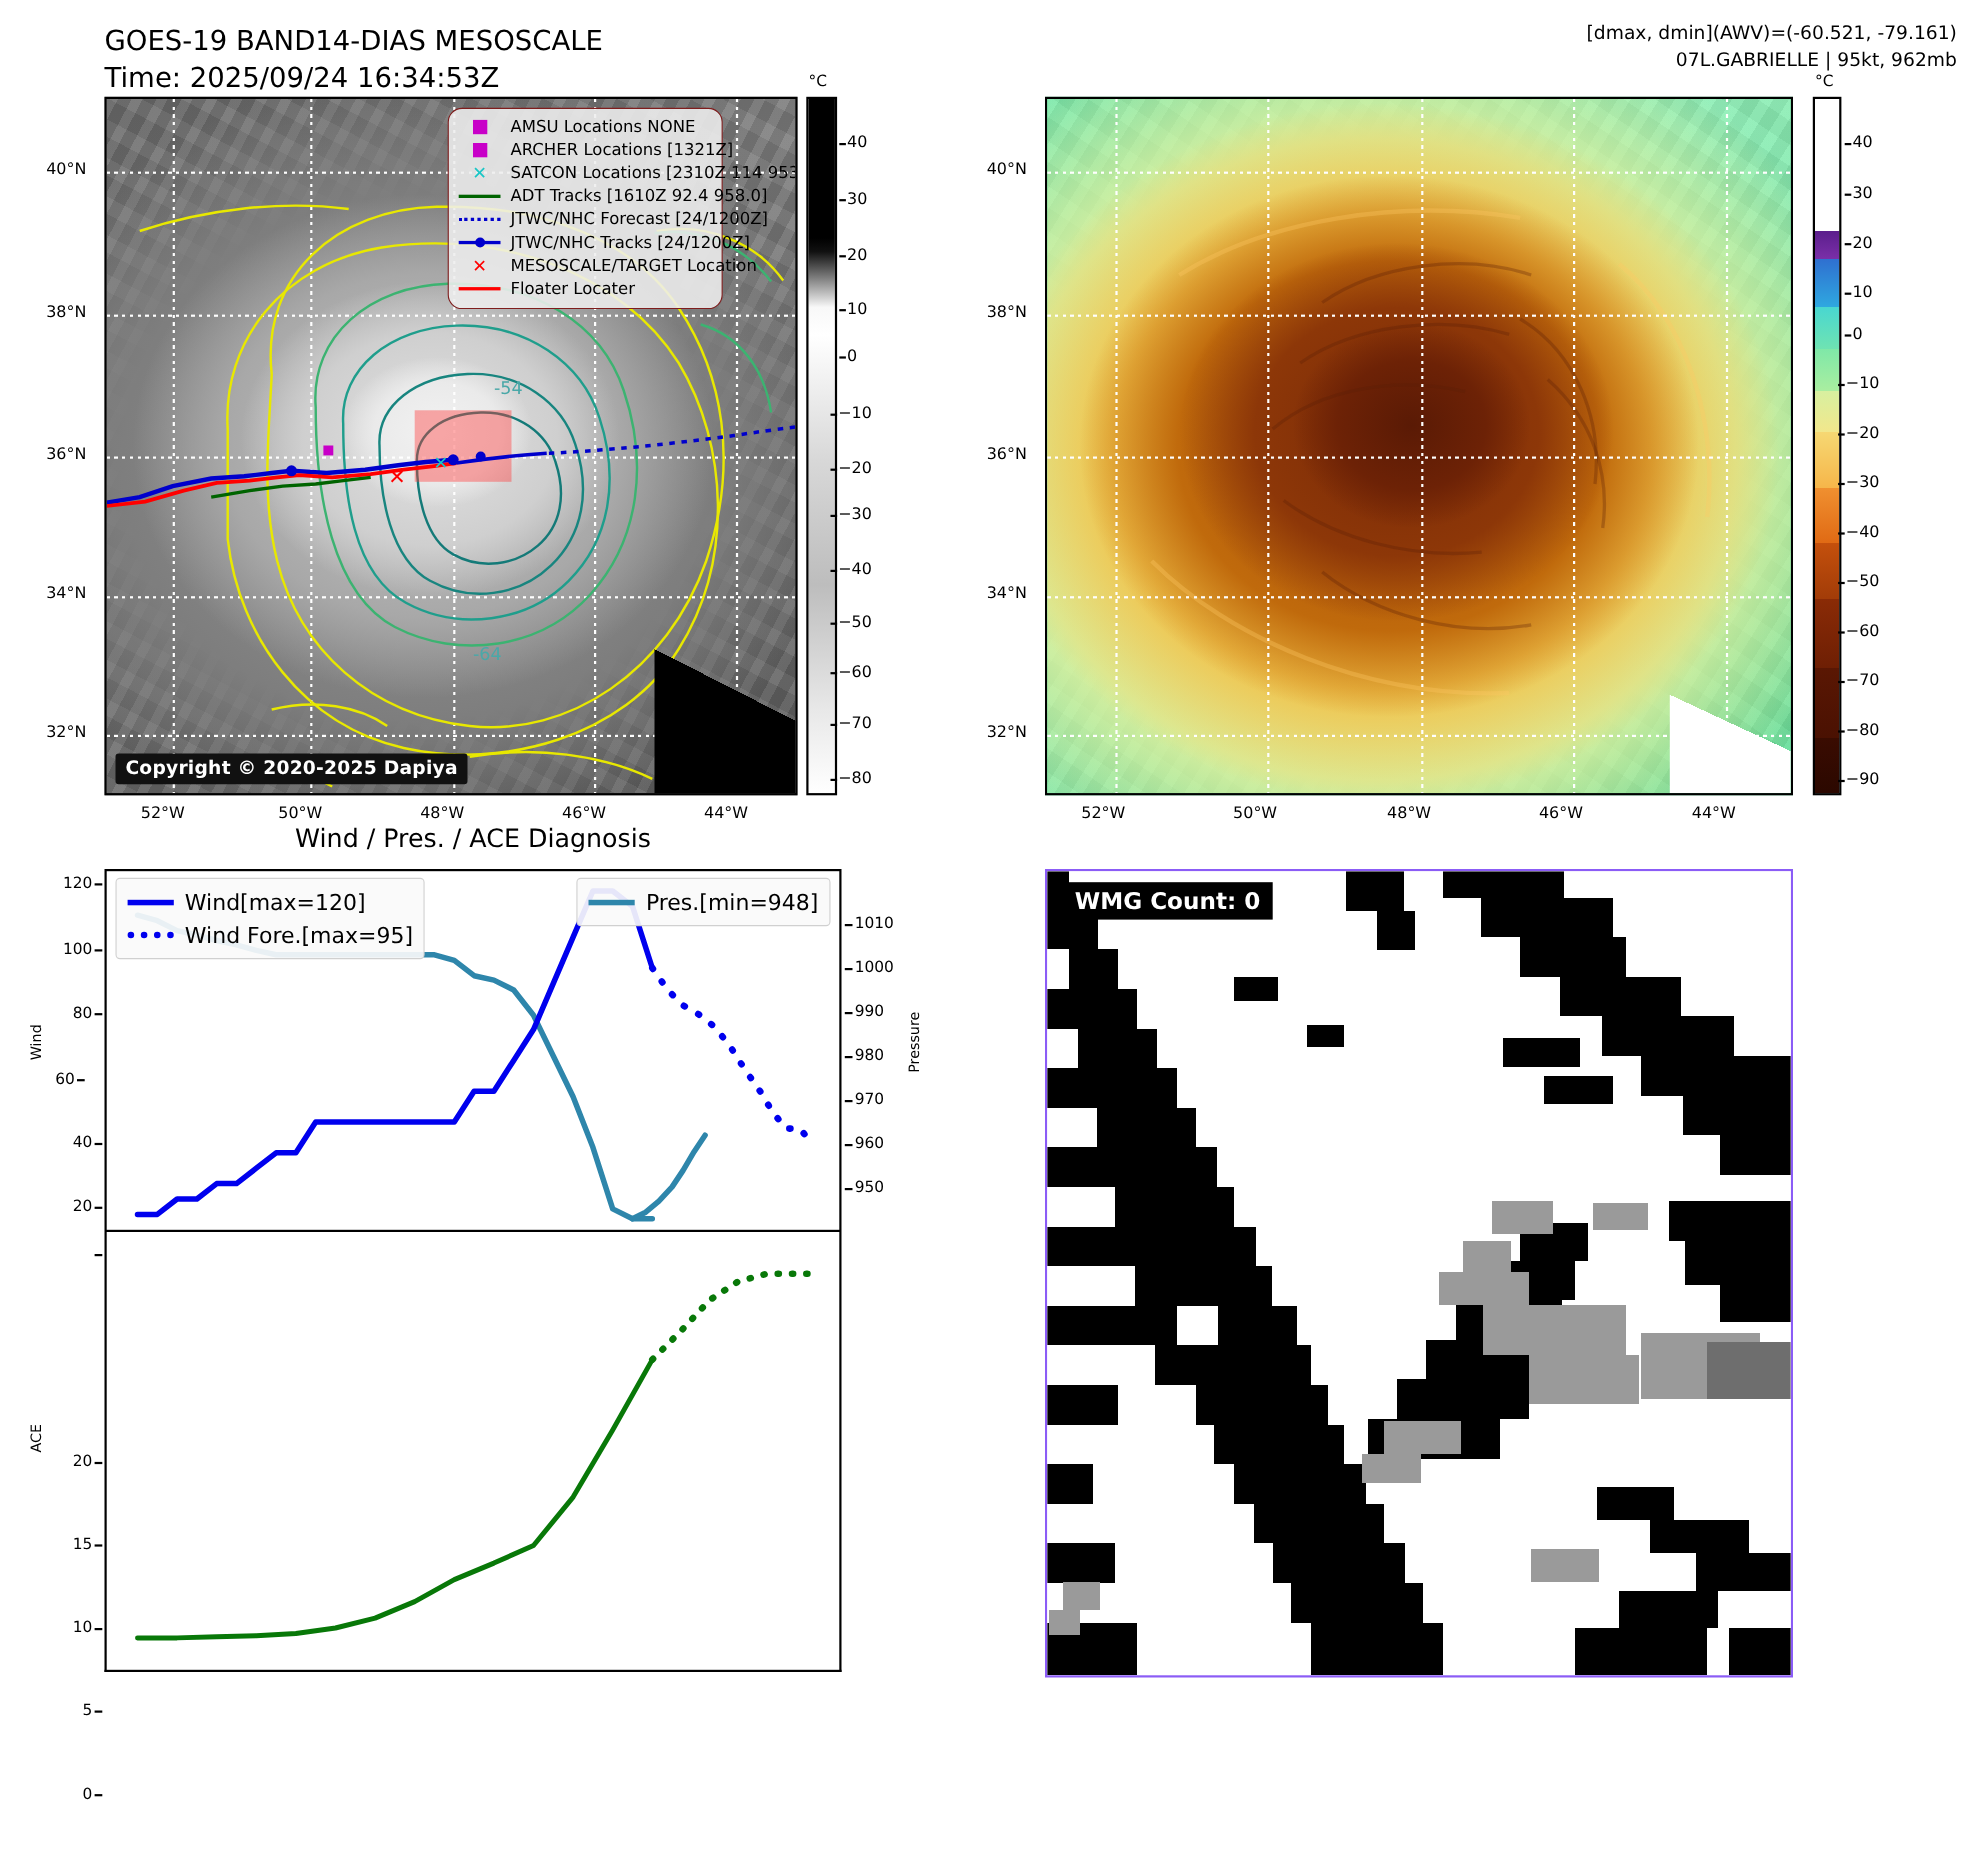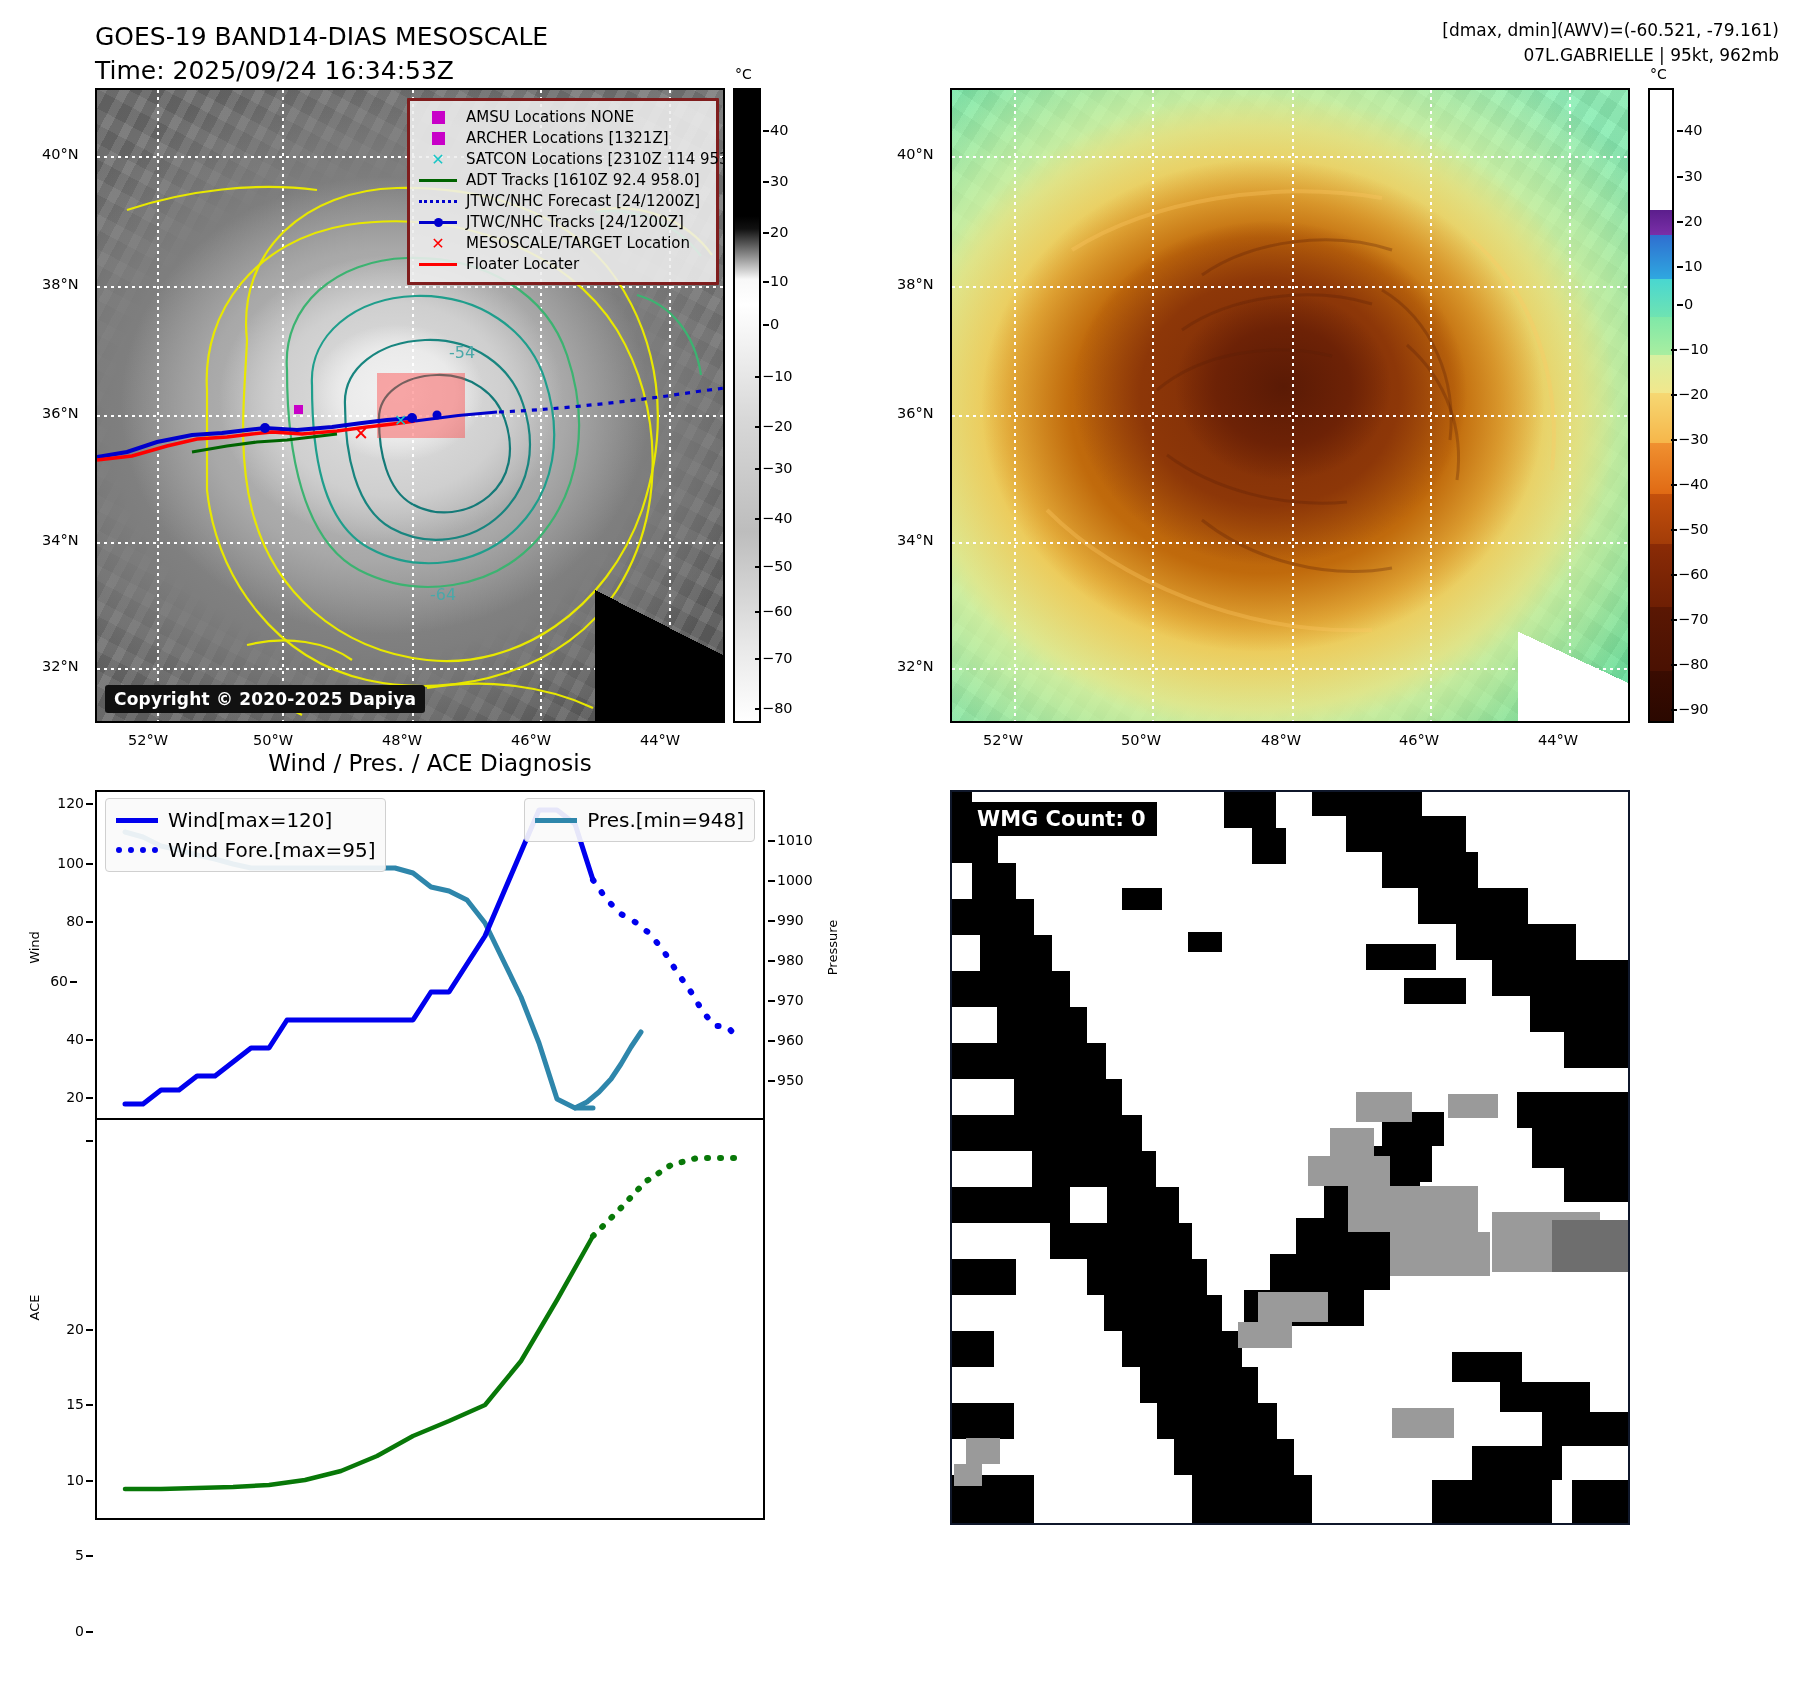--- a/index.html
+++ b/index.html
@@ -49,23 +49,23 @@
   .gridline-h { background-image:
       repeating-linear-gradient(to right, #fff 0 3px, transparent 3px 7px); }
   .gridline-v { width:2px; top:0; bottom:0; }
   .gridline-h { height:2px; left:0; right:0; }
 
   
   .tlab { position:absolute; font-size:14.5px; color:#000; }
 
   
   #p1-legend {
-    position:absolute; left:310px; top:8px; width:312px;
+    position:absolute; left:310px; top:8px; width:250px;
     background: rgba(238,238,238,.88);
-    border: 3px solid #7f1d1d; border-radius: 1px;
+    border: 1px solid #7f1d1d; border-radius: 13px;
     padding: 6px 8px 7px 8px;
     font-size: 15px; color:#000; line-height: 1.32;
   }
   #p1-legend .row { display:flex; align-items:center; gap:8px; height:21px; white-space:nowrap; }
   .key { width:40px; height:14px; display:flex; align-items:center; justify-content:center; flex:0 0 40px; }
   .sq { width:13px; height:13px; background:#c800c8; }
   .xmark { font-size:16px; font-weight:bold; line-height:1; }
   .lnsolid { width:38px; height:3px; }
   .lndot { width:38px; height:0; border-top:3px dotted #0000cc; }
   .lnmark { width:38px; height:3px; background:#0000cc; position:relative; }
@@ -138,21 +138,21 @@
     position:absolute; background:rgba(250,250,250,.92);
     border:1px solid #d0d0d0; border-radius:4px; padding:6px 10px;
     font-size:20px; color:#000; line-height:1.5;
   }
   .chlegend .row { display:flex; align-items:center; gap:10px; white-space:nowrap; }
   .ck { width:42px; flex:0 0 42px; height:5px; }
   .ckd { width:42px; flex:0 0 42px; height:0; }
 
   
   #p3 { left:950px; top:790px; width:680px; height:735px;
-        border:2px solid #0f172a; background:#fff; overflow:hidden; }
+        border:2px solid #8b5cf6; background:#fff; overflow:hidden; }
   #wmg-badge { position:absolute; left:14px; top:10px;
     background:#000; color:#fff; font-weight:bold; font-size:21px;
     padding:5px 11px; }
 </style>
 </head>
 <body>
 
 <div class="abs" id="title-left">
   <div>GOES-19 BAND14-DIAS MESOSCALE</div>
   <div>Time: 2025/09/24 16:34:53Z</div>

